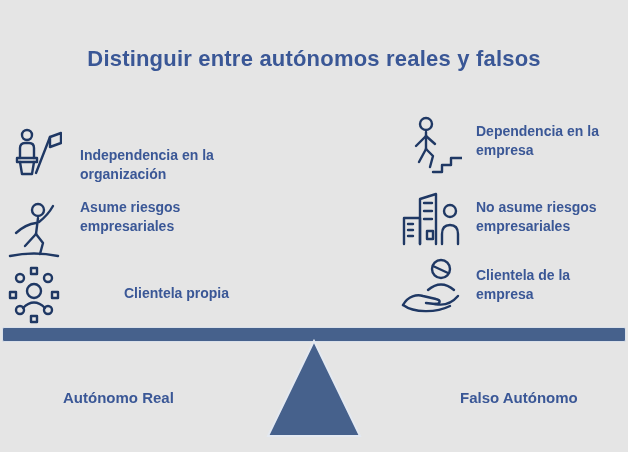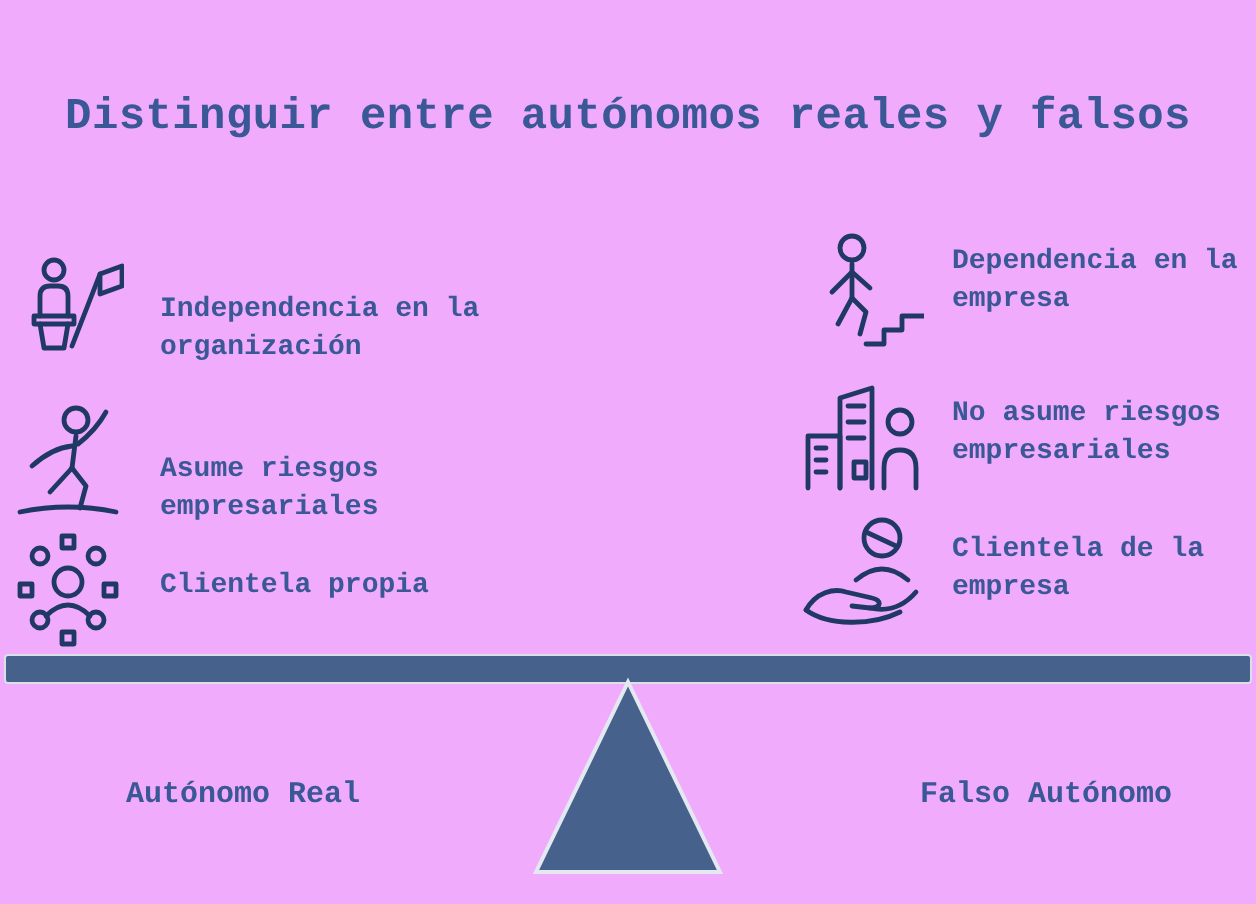--- a/index.html
+++ b/index.html
@@ -1,22 +1,22 @@
 <!DOCTYPE html>
 <html><head>
 <meta charset="utf-8">
 <style>
   * { margin: 0; padding: 0; box-sizing: border-box; }
   html, body { background: #ffffff; }
   .canvas {
     position: relative;
     width: 628px;
     height: 452px;
-    background: #f0abfc;
-    font-family: Liberation Mono, monospace;
+    background: #e5e5e5;
+    font-family: Liberation Sans, sans-serif;
     overflow: hidden;
   }
   .title {
     position: absolute;
     top: 46px;
     left: 0;
     width: 628px;
     text-align: center;
     font-size: 22px;
     font-weight: bold;
@@ -30,22 +30,22 @@
     font-weight: bold;
     color: #3A5796;
     line-height: 19px;
     white-space: pre-line;
   }
   svg.ic { stroke: #1F3864; fill: none; stroke-width: 2.4; stroke-linecap: round; stroke-linejoin: round; }
   
   .l1 { left: 10px; top: 127px; align-items: center; }
   .l1 .label { margin: 13px 0 0 18px; width: 170px; }
   .l2 { left: 8px;  top: 198px; }
-  .l2 .label { margin: 28px 0 0 20px; width: 170px; }
-  .l3 { left: 8px;  top: 266px; }
+  .l2 .label { margin: 0 0 0 20px; width: 170px; }
+  .l3 { left: 8px;  top: 266px; gap: 44px; }
   .l3 .label { margin: 18px 0 0 20px; width: 180px; }
   
   .r1 { left: 406px; top: 115px; }
   .r1 .label { margin: 7px 0 0 14px; width: 160px; }
   .r2 { left: 400px; top: 187px; }
   .r2 .label { margin: 11px 0 0 10px; width: 170px; }
   .r3 { left: 400px; top: 255px; }
   .r3 .label { margin: 11px 0 0 10px; width: 160px; }
   
   .beam {

